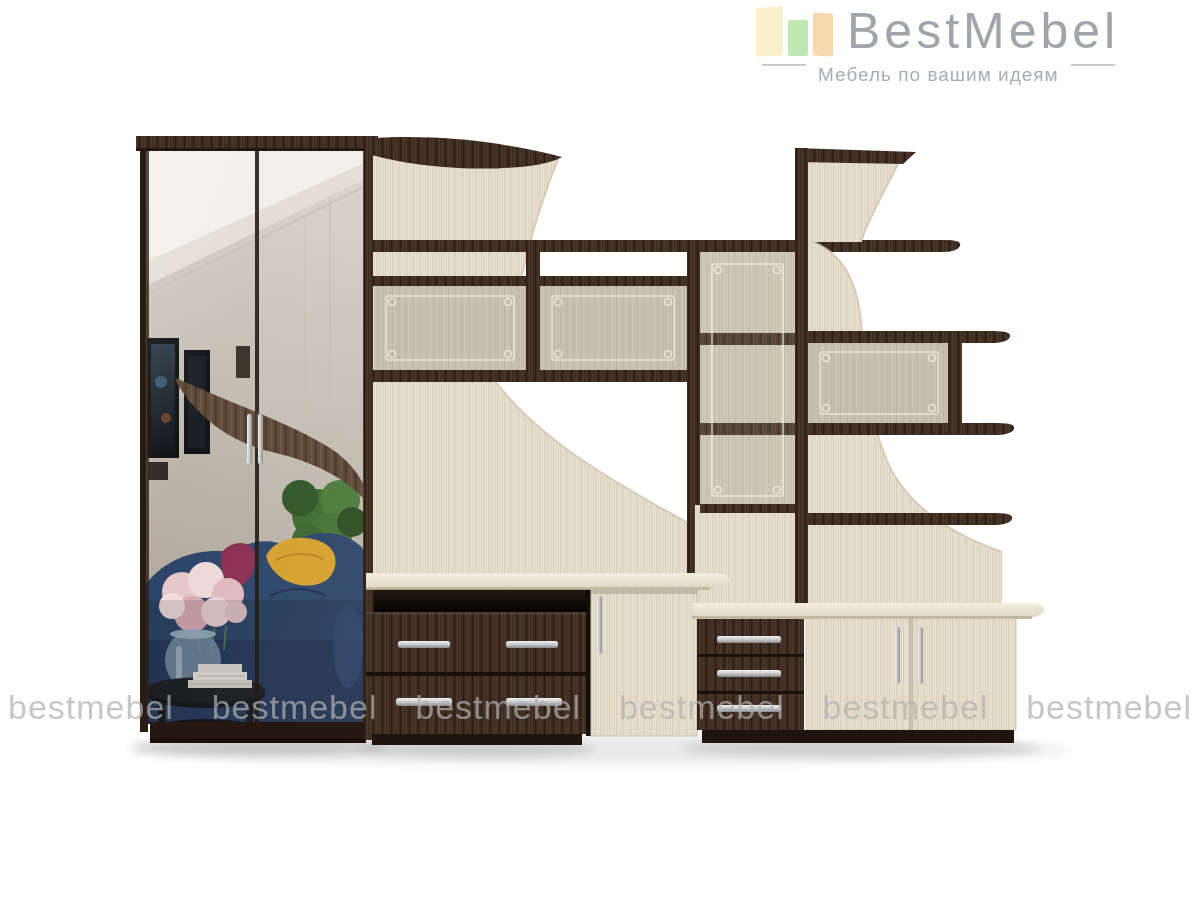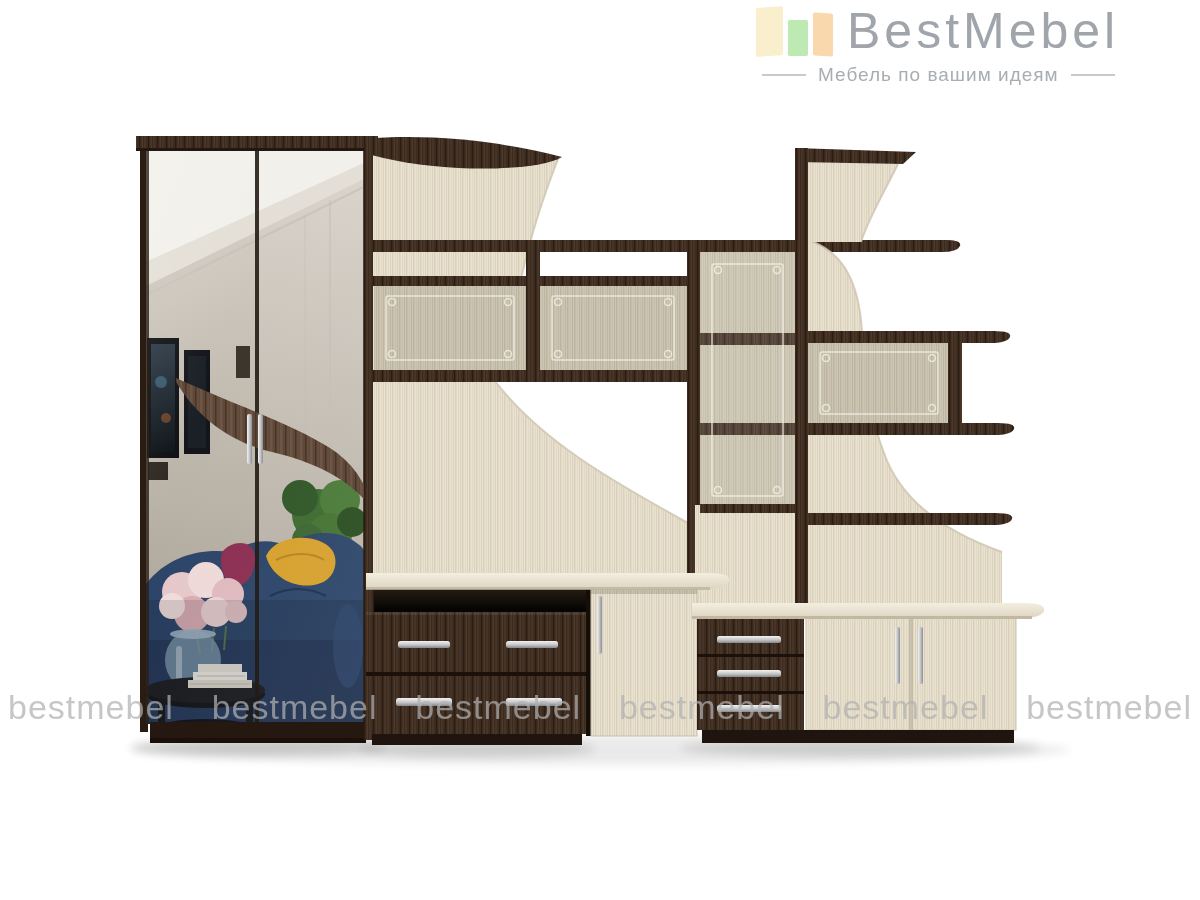--- a/index.html
+++ b/index.html
@@ -21,21 +21,21 @@
   .logo-row{display:flex;align-items:flex-end;}
   .logo-bars{display:flex;align-items:flex-end;height:50px;margin-right:14px;}
   .logo-bars i{display:block;border-radius:2px;}
   .logo-bars .b1{width:27px;height:49px;background:var(--c-logo-bar-1);transform:skewY(-4deg);}
   .logo-bars .b2{width:20px;height:36px;background:var(--c-logo-bar-2);margin-left:5px;}
   .logo-bars .b3{width:20px;height:43px;background:var(--c-logo-bar-3);margin-left:5px;transform:skewY(3deg);}
   .logo-name{
     font-size:50px;line-height:50px;font-weight:400;letter-spacing:4px;
     color:var(--c-logo-text);
   }
-  .tagline-row{display:flex;align-items:center;margin-top:8px;margin-left:6px;}
+  .tagline-row{display:flex;margin-top:8px;margin-left:6px;}
   .tagline-row .dash{width:44px;height:2px;background:#c6cacd;}
   .tagline{font-size:19px;letter-spacing:1px;color:var(--c-logo-tagline);margin:0 12px;white-space:nowrap;}
   
   .watermark-row{
     position:absolute;left:0;right:0;top:690px;z-index:5;
     display:flex;justify-content:space-between;padding:0 8px;
     pointer-events:none;
   }
   .watermark-row span{
     font-size:34px;line-height:34px;letter-spacing:1px;font-weight:400;

